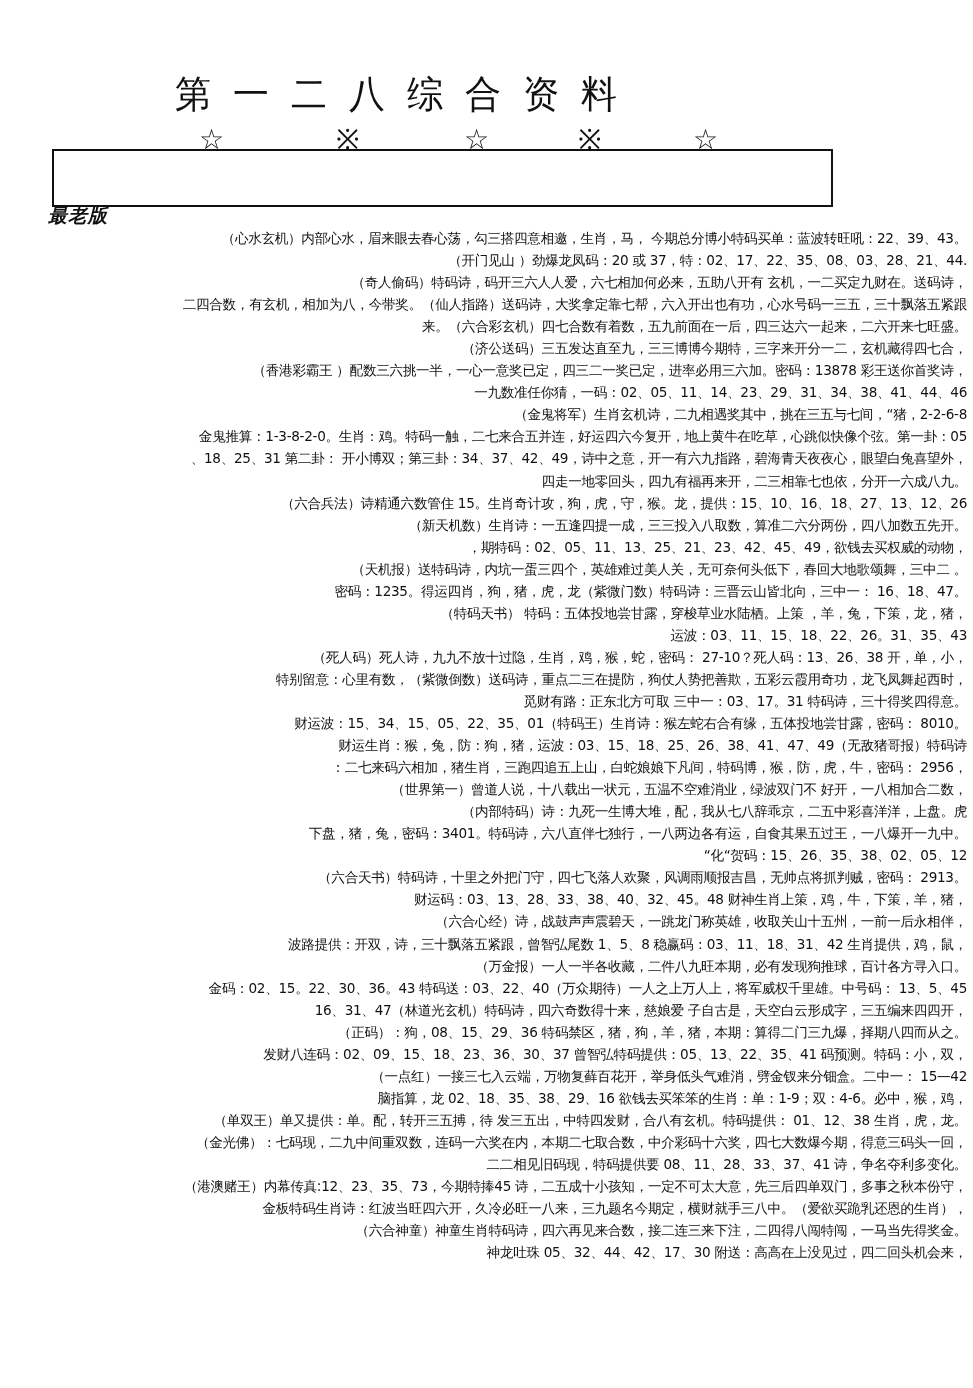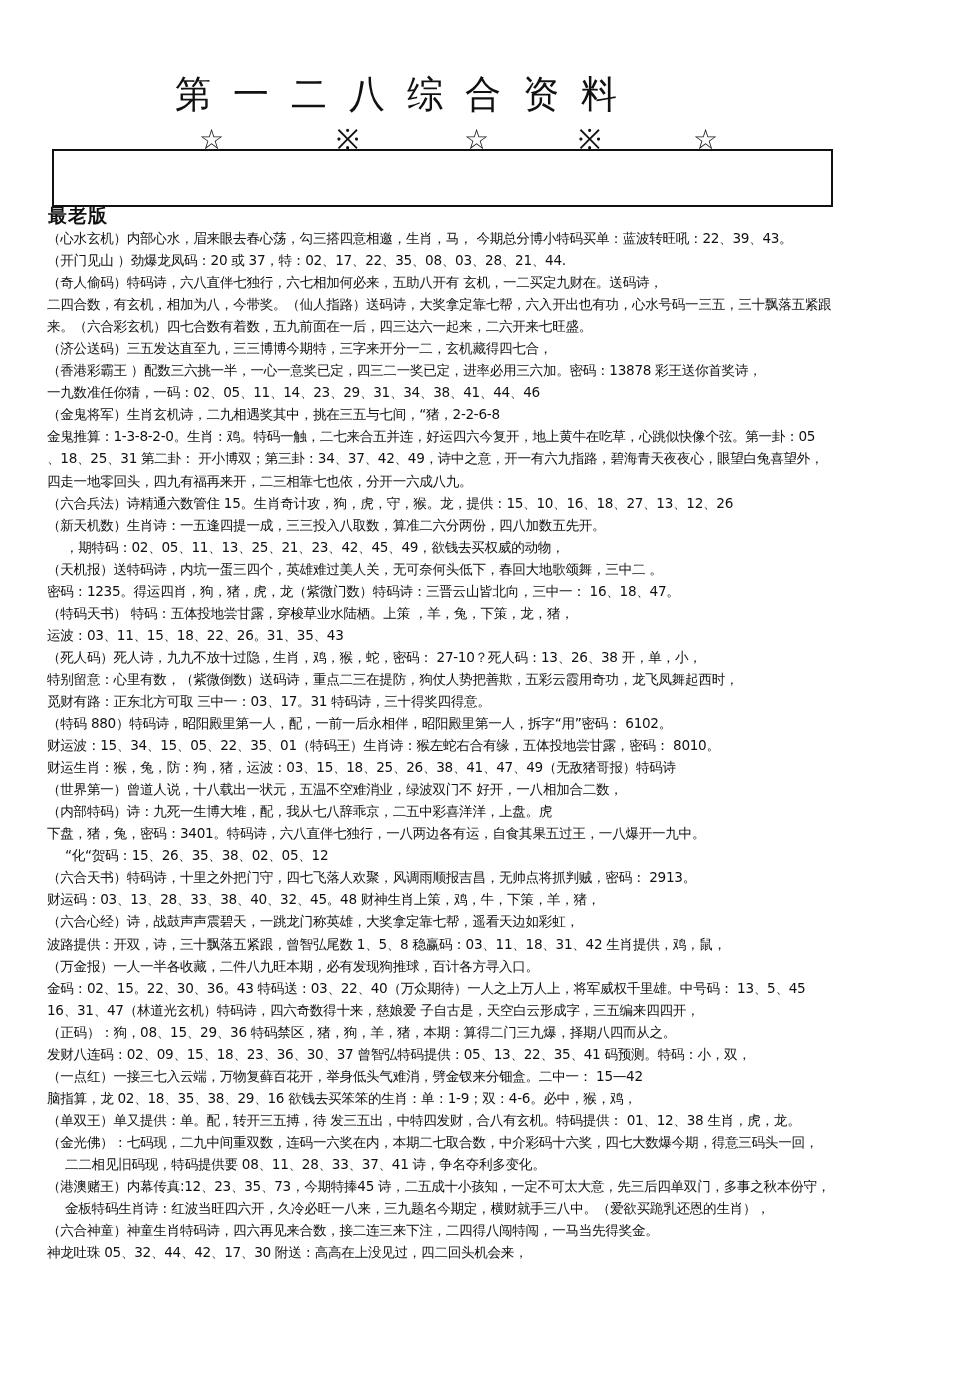--- a/index.html
+++ b/index.html
@@ -16,24 +16,24 @@
     transform: scaleY(1.05);
   }
   .symbols { position: absolute; top: 126px; left: 0; width: 973px; height: 30px; }
   .sym { position: absolute; font-size: 28px; line-height: 28px; color: #111; }
   .blank-box {
     position: absolute; left: 52px; top: 149px; width: 777px; height: 54px;
     border: 2px solid #111; background: #fff;
   }
   .edition {
     position: absolute; left: 48px; top: 203px;
-    font-size: 19px; font-weight: bold; letter-spacing: 1px;
+    font-size: 19px; font-weight: bold; font-style: italic; letter-spacing: 1px;
     font-family: "DejaVu Serif", serif;
   }
-  .lines { position: absolute; left: 47px; top: 227px; width: 920px; }
+  .lines { position: absolute; left: 47px; top: 227px; width: 920px; text-align: right; }
   .line {
     height: 22.05px; line-height: 22px; font-size: 13.6px; white-space: nowrap;
     overflow: hidden;
     font-family: "DejaVu Sans", "Liberation Sans", sans-serif;
     letter-spacing: -0.3px;
   }
   .indent2 { padding-left: 18px; }
 </style>
 </head>
 <body>
@@ -49,50 +49,50 @@
       <span class="sym" style="left: 693px;">☆</span>
     </div>
 
   <div class="blank-box"></div>
 
   <div class="edition">最老版</div>
 
   <div class="lines" id="lines">
       <div class="line">（心水玄机）内部心水，眉来眼去春心荡，勾三搭四意相邀，生肖，马，  今期总分博小特码买单：蓝波转旺吼：22、39、43。</div>
       <div class="line">（开门见山 ）劲爆龙凤码：20 或 37，特：02、17、22、35、08、03、28、21、44.</div>
-      <div class="line">（奇人偷码）特码诗，六八直伴七独行，六七相加何必来，五助八开有 玄机，一二买定九财在。送码诗，</div>
+      <div class="line">（奇人偷码）特码诗，码开三六人人爱，六七相加何必来，五助八开有 玄机，一二买定九财在。送码诗，</div>
       <div class="line">二四合数，有玄机，相加为八，今带奖。（仙人指路）送码诗，大奖拿定靠七帮，六入开出也有功，心水号码一三五，三十飘落五紧跟</div>
       <div class="line">来。（六合彩玄机）四七合数有着数，五九前面在一后，四三达六一起来，二六开来七旺盛。</div>
       <div class="line">（济公送码）三五发达直至九，三三博博今期特，三字来开分一二，玄机藏得四七合，</div>
       <div class="line">（香港彩霸王 ）配数三六挑一半，一心一意奖已定，四三二一奖已定，进率必用三六加。密码：13878 彩王送你首奖诗，</div>
       <div class="line">一九数准任你猜，一码：02、05、11、14、23、29、31、34、38、41、44、46</div>
       <div class="line">（金鬼将军）生肖玄机诗，二九相遇奖其中，挑在三五与七间，“猪，2-2-6-8</div>
       <div class="line">金鬼推算：1-3-8-2-0。生肖：鸡。特码一触，二七来合五并连，好运四六今复开，地上黄牛在吃草，心跳似快像个弦。第一卦：05</div>
       <div class="line">、18、25、31 第二卦： 开小博双；第三卦：34、37、42、49，诗中之意，开一有六九指路，碧海青天夜夜心，眼望白兔喜望外，</div>
       <div class="line">四走一地零回头，四九有福再来开，二三相靠七也依，分开一六成八九。</div>
       <div class="line">（六合兵法）诗精通六数管住 15。生肖奇计攻，狗，虎，守，猴。龙，提供：15、10、16、18、27、13、12、26</div>
       <div class="line">（新天机数）生肖诗：一五逢四提一成，三三投入八取数，算准二六分两份，四八加数五先开。</div>
       <div class="line indent2">，期特码：02、05、11、13、25、21、23、42、45、49，欲钱去买权威的动物，</div>
       <div class="line">（天机报）送特码诗，内坑一蛋三四个，英雄难过美人关，无可奈何头低下，春回大地歌颂舞，三中二  。</div>
       <div class="line">密码：1235。得运四肖，狗，猪，虎，龙（紫微门数）特码诗：三晋云山皆北向，三中一： 16、18、47。</div>
       <div class="line">（特码天书） 特码：五体投地尝甘露，穿梭草业水陆栖。上策 ，羊，兔，下策，龙，猪，</div>
       <div class="line">运波：03、11、15、18、22、26。31、35、43</div>
       <div class="line">（死人码）死人诗，九九不放十过隐，生肖，鸡，猴，蛇，密码： 27-10？死人码：13、26、38 开，单，小，</div>
       <div class="line">特别留意：心里有数，（紫微倒数）送码诗，重点二三在提防，狗仗人势把善欺，五彩云霞用奇功，龙飞凤舞起西时，</div>
       <div class="line">觅财有路：正东北方可取  三中一：03、17。31 特码诗，三十得奖四得意。</div>
-      <div class="line">（特码 880）特码诗，昭阳殿里第一人，配，一前一后永相伴，昭阳殿里第一人，拆字“用”密码： 6102。</div>
       <div class="line">财运波：15、34、15、05、22、35、01（特码王）生肖诗：猴左蛇右合有缘，五体投地尝甘露，密码： 8010。</div>
       <div class="line">财运生肖：猴，兔，防：狗，猪，运波：03、15、18、25、26、38、41、47、49（无敌猪哥报）特码诗</div>
+      <div class="line">：二七来码六相加，猪生肖，三跑四追五上山，白蛇娘娘下凡间，特码博，猴，防，虎，牛，密码： 2956，</div>
       <div class="line">（世界第一）曾道人说，十八载出一状元，五温不空难消业，绿波双门不 好开，一八相加合二数，</div>
       <div class="line">（内部特码）诗：九死一生博大堆，配，我从七八辞乖京，二五中彩喜洋洋，上盘。虎</div>
       <div class="line">下盘，猪，兔，密码：3401。特码诗，六八直伴七独行，一八两边各有运，自食其果五过王，一八爆开一九中。</div>
       <div class="line indent2">“化“贺码：15、26、35、38、02、05、12</div>
       <div class="line">（六合天书）特码诗，十里之外把门守，四七飞落人欢聚，风调雨顺报吉昌，无帅点将抓判贼，密码： 2913。</div>
       <div class="line">财运码：03、13、28、33、38、40、32、45。48 财神生肖上策，鸡，牛，下策，羊，猪，</div>
-      <div class="line">（六合心经）诗，战鼓声声震碧天，一跳龙门称英雄，大奖拿定靠七帮，遥看天边如彩虹，</div>
+      <div class="line">（六合心经）诗，战鼓声声震碧天，一跳龙门称英雄，收取关山十五州，一前一后永相伴，</div>
       <div class="line">波路提供：开双，诗，三十飘落五紧跟，曾智弘尾数 1、5、8 稳赢码：03、11、18、31、42 生肖提供，鸡，鼠，</div>
       <div class="line">（万金报）一人一半各收藏，二件八九旺本期，必有发现狗推球，百计各方寻入口。</div>
       <div class="line">金码：02、15。22、30、36。43 特码送：03、22、40（万众期待）一人之上万人上，将军威权千里雄。中号码： 13、5、45</div>
       <div class="line">16、31、47（林道光玄机）特码诗，四六奇数得十来，慈娘爱 子自古是，天空白云形成字，三五编来四四开，</div>
       <div class="line">（正码）：狗，08、15、29、36 特码禁区，猪，狗，羊，猪，本期：算得二门三九爆，择期八四而从之。</div>
       <div class="line">发财八连码：02、09、15、18、23、36、30、37 曾智弘特码提供：05、13、22、35、41 码预测。特码：小，双，</div>
       <div class="line">（一点红）一接三七入云端，万物复藓百花开，举身低头气难消，劈金钗来分钿盒。二中一： 15—42</div>
       <div class="line">脑指算，龙 02、18、35、38、29、16 欲钱去买笨笨的生肖：单：1-9；双：4-6。必中，猴，鸡，</div>
       <div class="line">（单双王）单又提供：单。配，转开三五搏，待 发三五出，中特四发财，合八有玄机。特码提供： 01、12、38 生肖，虎，龙。</div>
       <div class="line">（金光佛）：七码现，二九中间重双数，连码一六奖在内，本期二七取合数，中介彩码十六奖，四七大数爆今期，得意三码头一回，</div>

